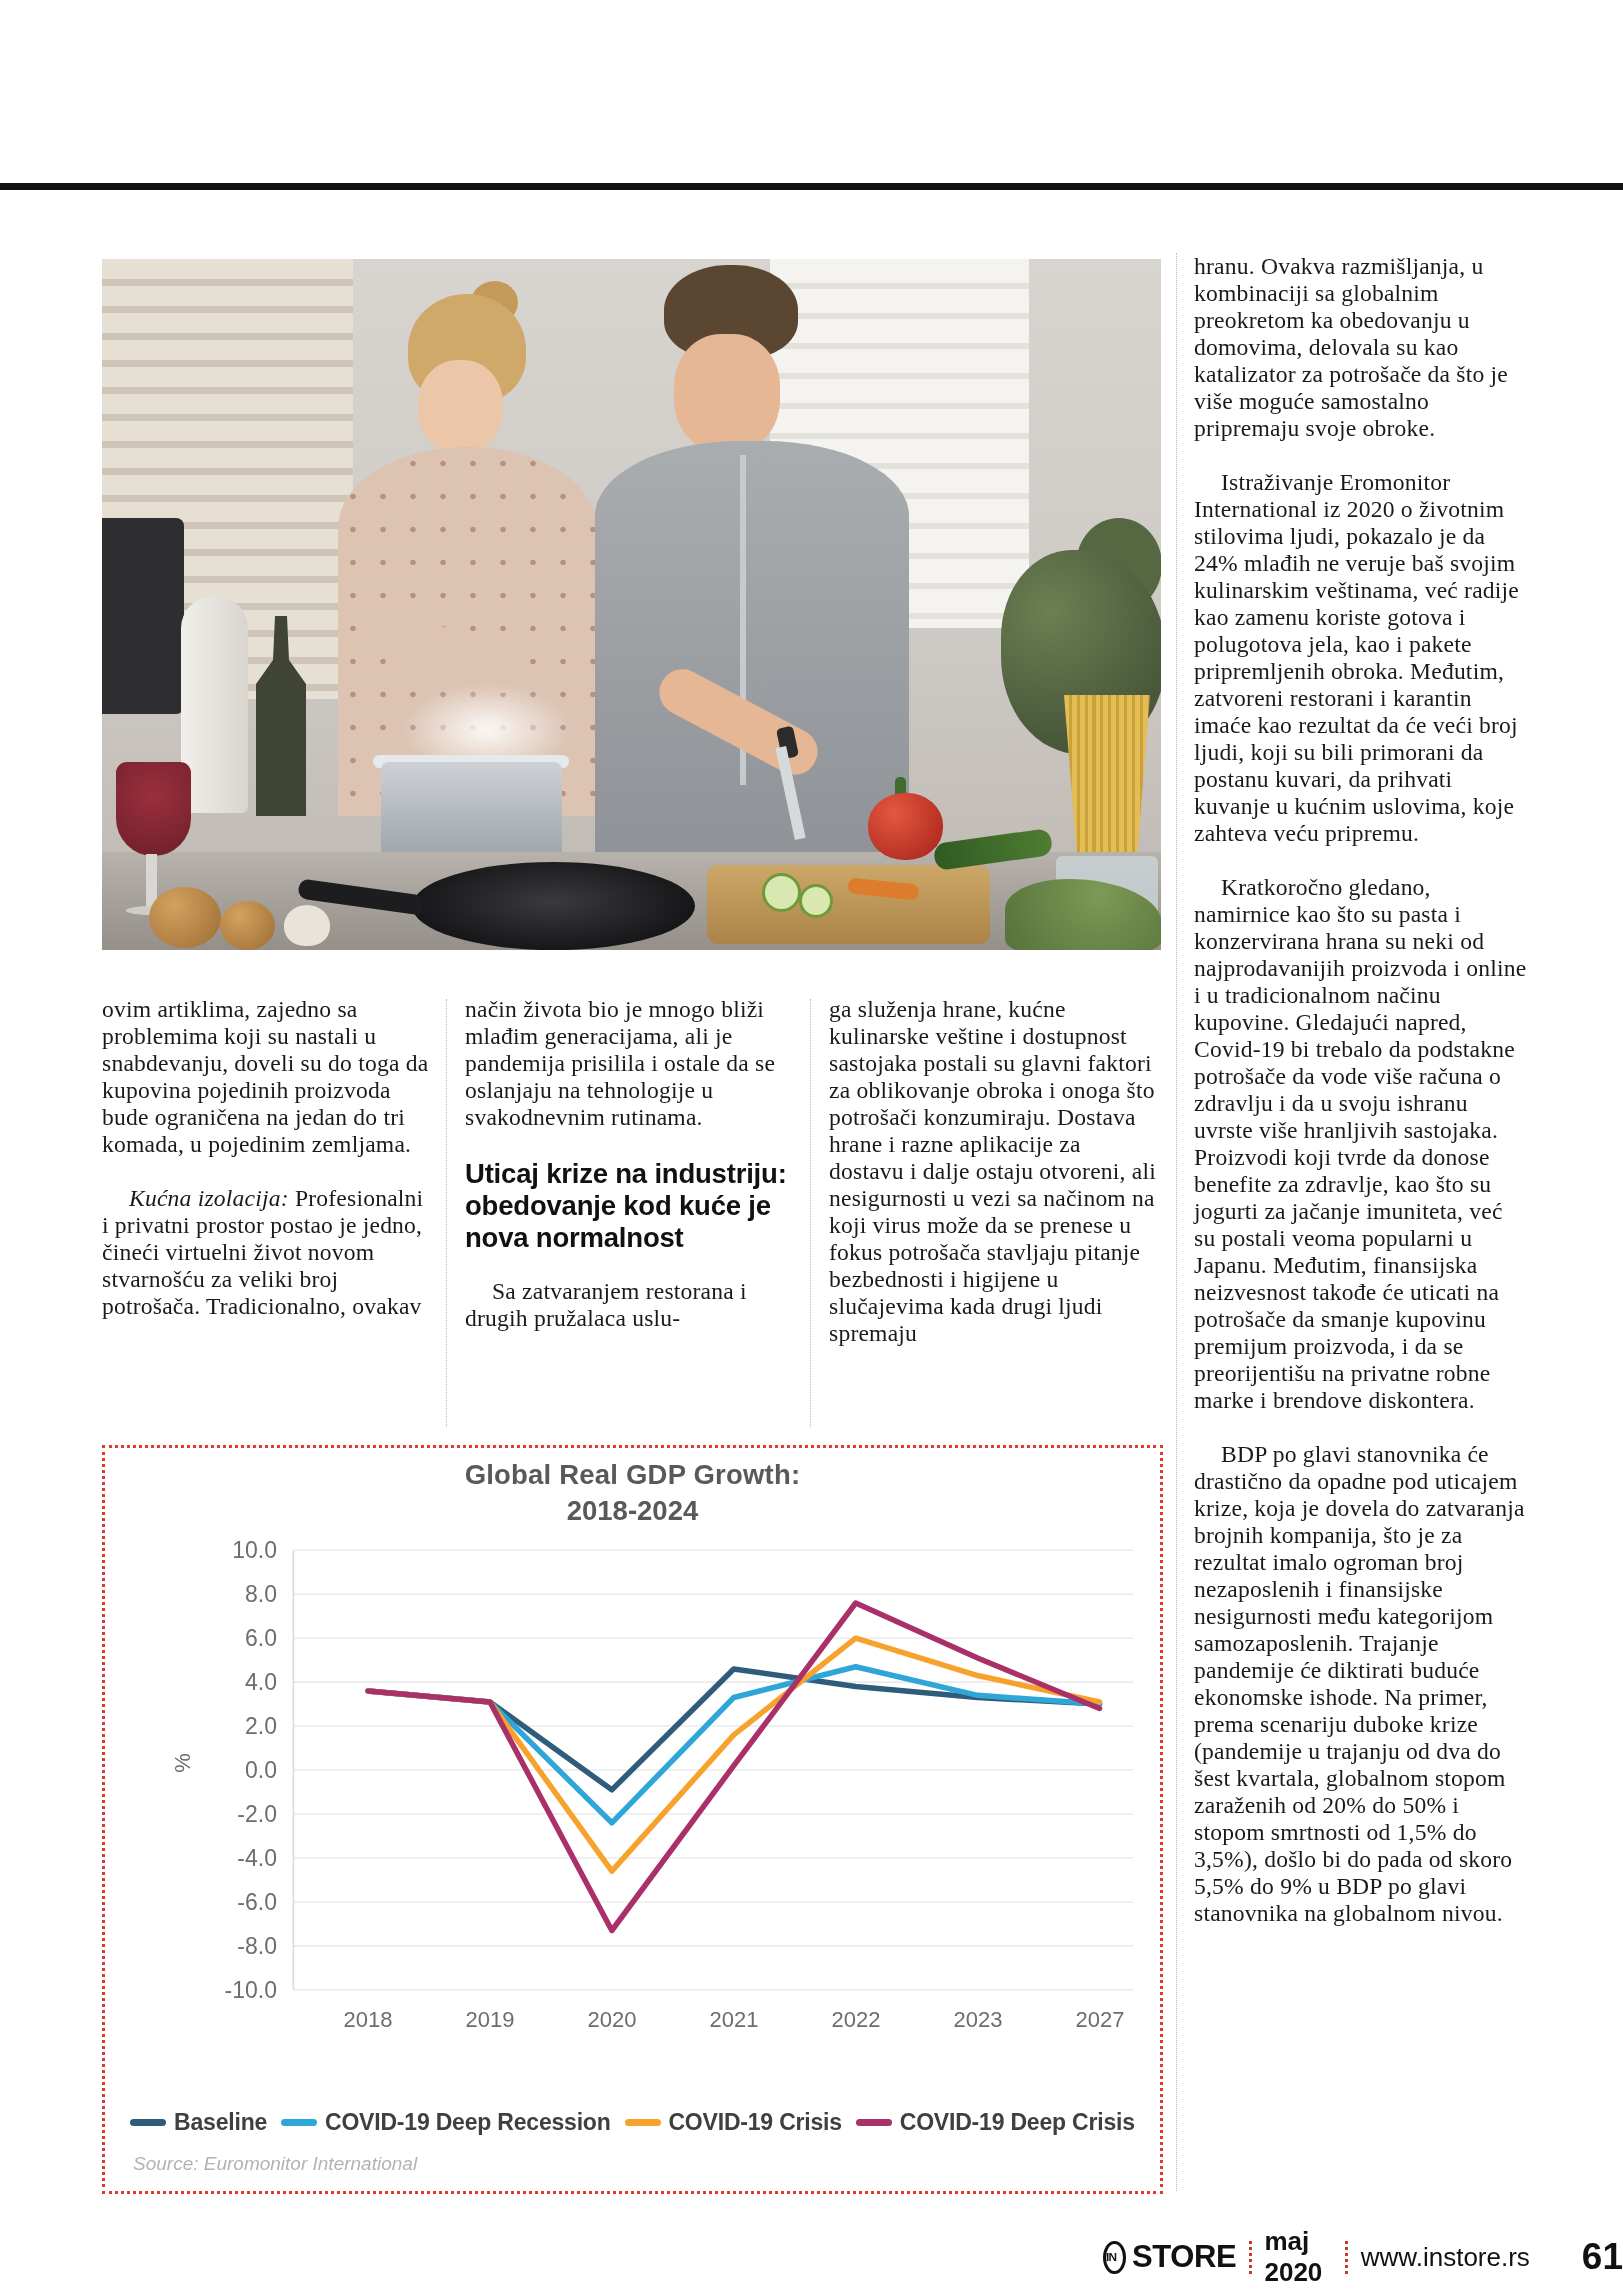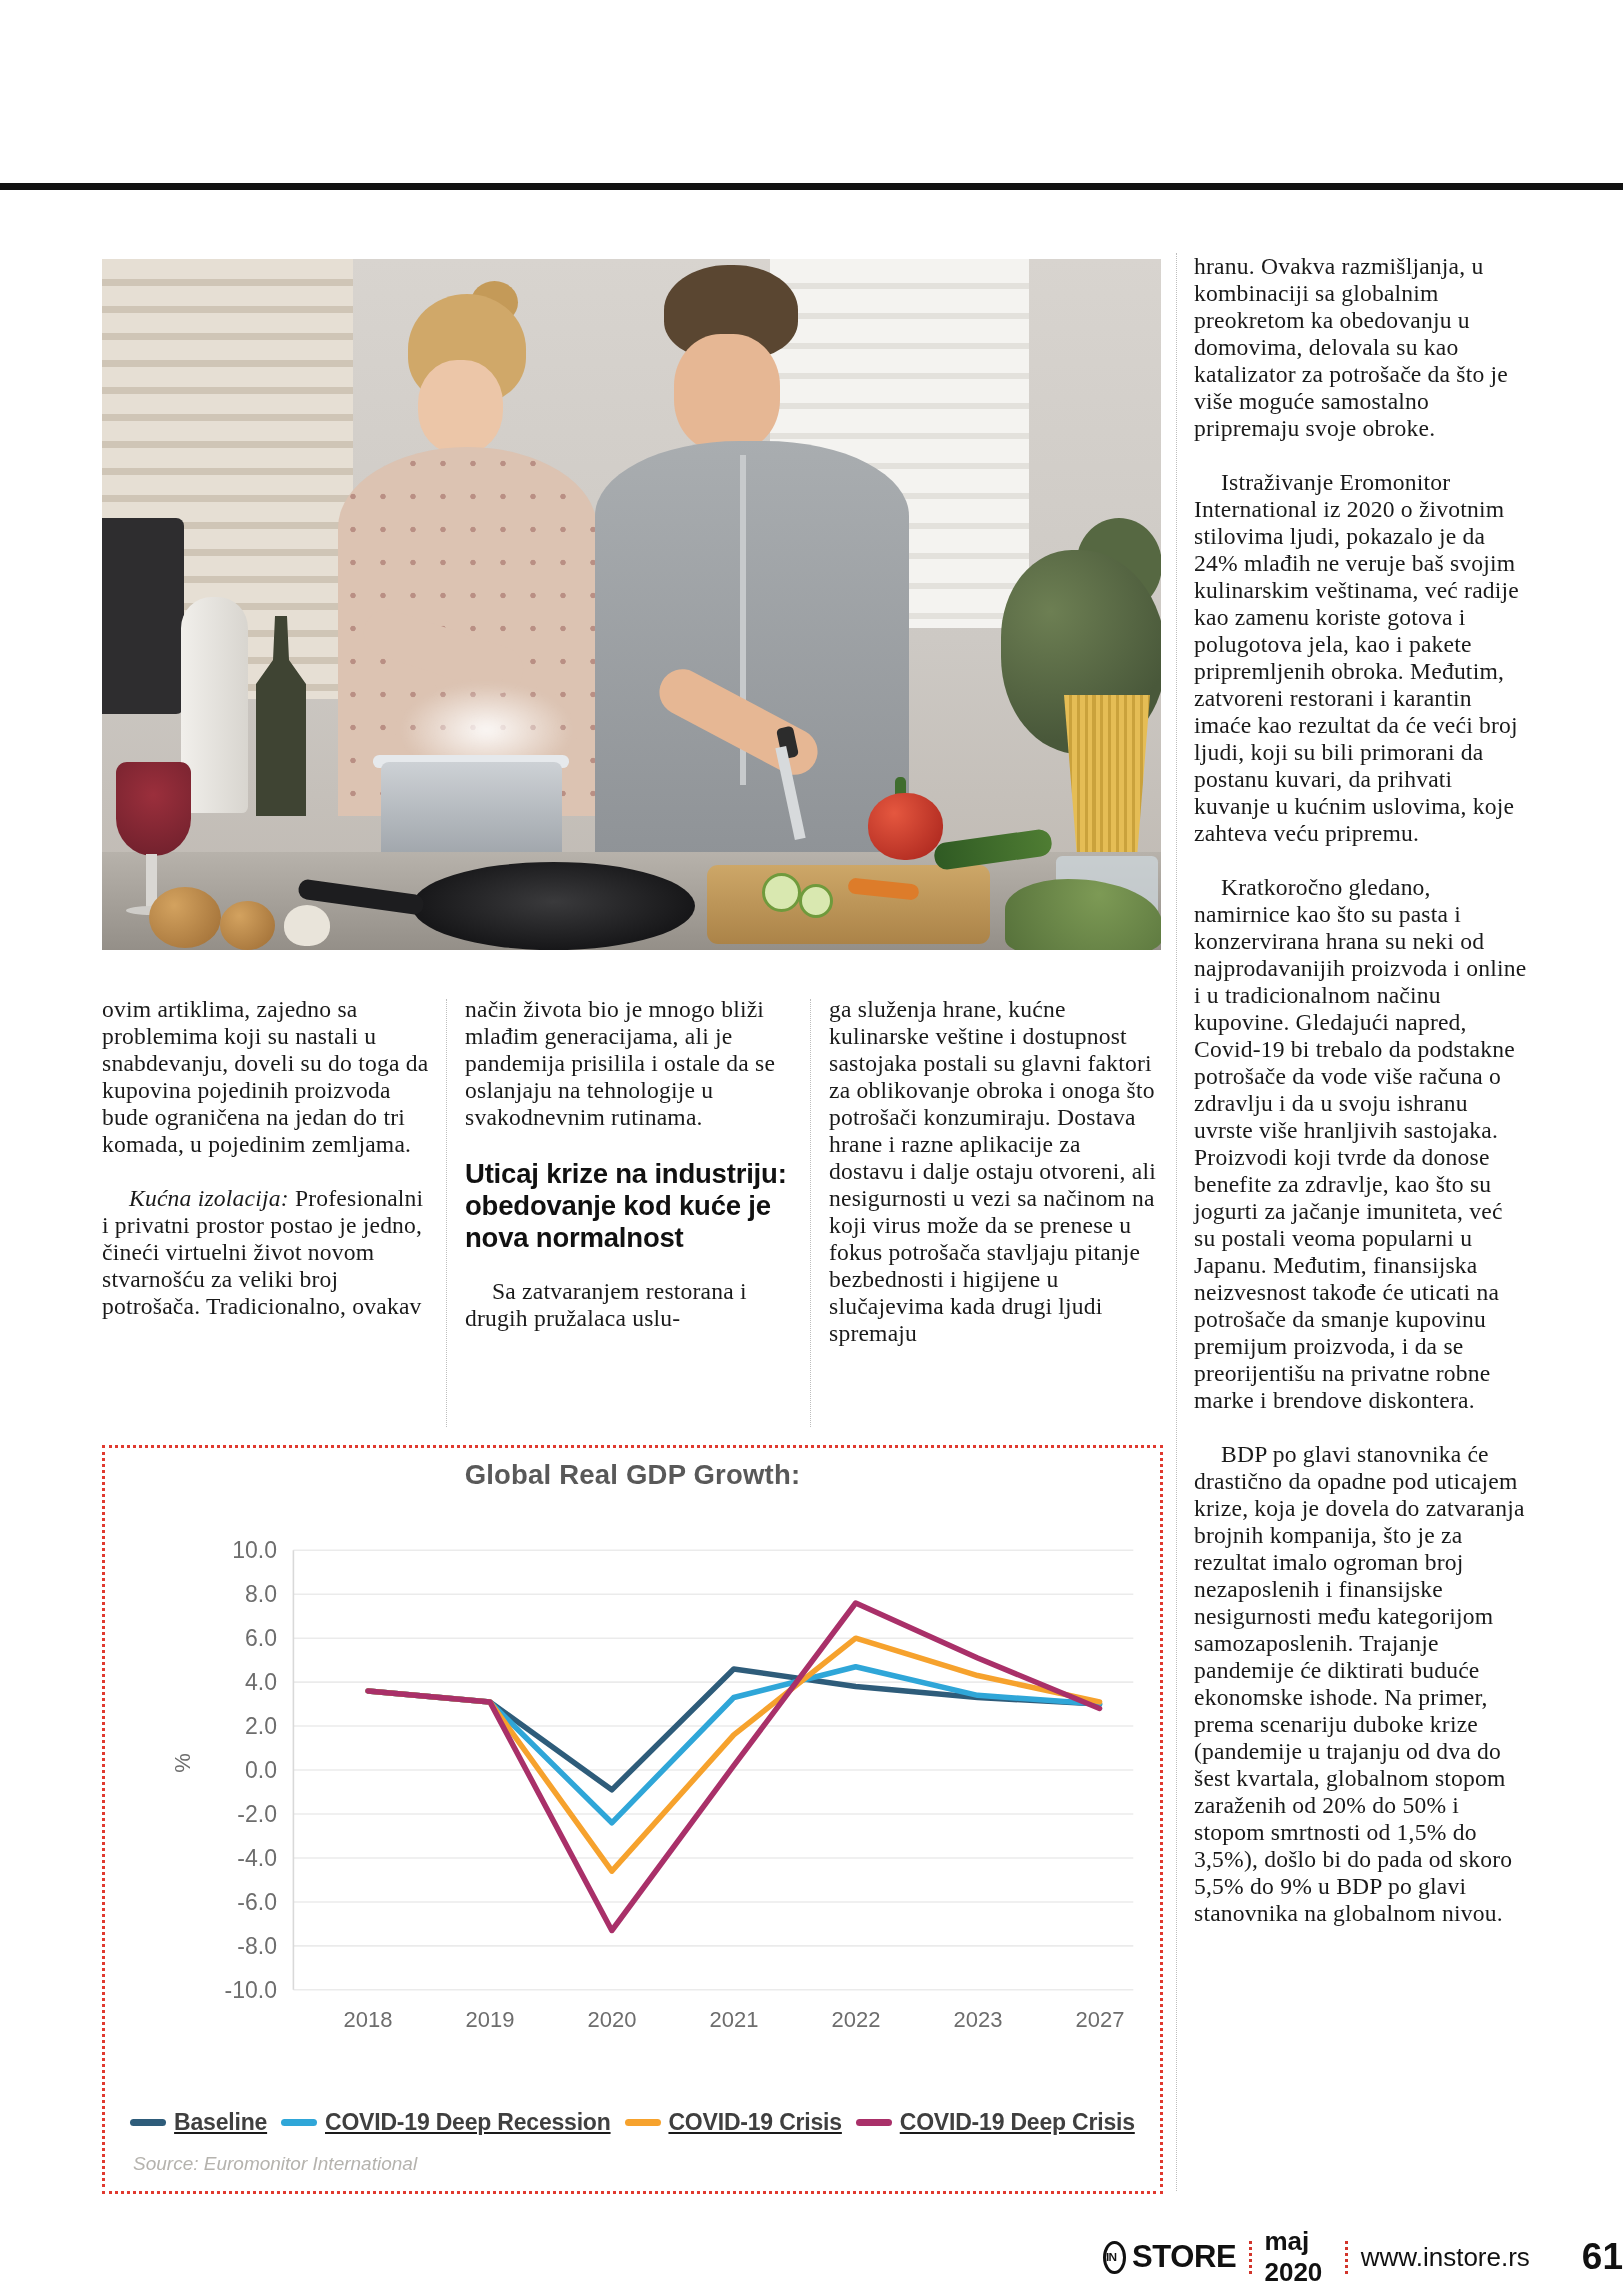--- a/index.html
+++ b/index.html
@@ -96,21 +96,21 @@
             font-family:"Liberation Sans","DejaVu Sans",sans-serif;}
   .chart-title{position:absolute;left:0;top:11px;width:100%;text-align:center;
                font-weight:bold;font-size:27.5px;color:#595959;letter-spacing:0.2px;}
   .chart-subtitle{position:absolute;left:0;top:47px;width:100%;text-align:center;
                font-weight:bold;font-size:27.5px;color:#595959;}
   .ylab{position:absolute;left:68px;top:302px;transform:rotate(-90deg);font-size:22px;color:#6d6d6d;}
   #plotSvg{position:absolute;left:0;top:0;width:1055px;height:743px;}
   .ytick{position:absolute;left:82px;width:90px;text-align:right;font-size:23px;color:#6d6d6d;}
   .xtick{position:absolute;width:118px;text-align:center;font-size:22px;color:#6d6d6d;top:559px;}
   #legend{position:absolute;left:0;top:661px;width:100%;display:flex;justify-content:center;
-          align-items:center;gap:14px;text-decoration:underline;}
+          align-items:center;gap:14px;}
   .litem{display:flex;align-items:center;gap:7.9px;}
   .lswatch{display:inline-block;width:36px;height:7px;border-radius:3.9px;}
   .llabel{font-size:23px;font-weight:600;color:#3f3f3f;letter-spacing:-0.2px;}
   .source{position:absolute;left:28px;top:705px;font-style:italic;font-size:19px;color:#b5b3ae;}
 
   
   #footer{position:absolute;left:1103px;top:2226px;display:flex;align-items:center;
           font-family:"Liberation Sans","DejaVu Sans",sans-serif;color:#111;}
   .logo-circle{width:27px;height:27px;border:3.1px solid #111;border-radius:50%;display:flex;
                align-items:center;justify-content:flex-start;font-weight:bold;font-size:11.8px;letter-spacing:-0.8px;}
@@ -192,20 +192,21 @@
     <p class="indent">Kratkoročno gledano, namirnice kao što su pasta i konzervirana hrana su neki od najprodavanijih proizvoda i online i u tradicionalnom načinu kupovine. Gledajući napred, Covid-19 bi trebalo da podstakne potrošače da vode više računa o zdravlju i da u svoju ishranu uvrste više hranljivih sastojaka. Proizvodi koji tvrde da donose benefite za zdravlje, kao što su jogurti za jačanje imuniteta, već su postali veoma popularni u Japanu. Međutim, finansijska neizvesnost takođe će uticati na potrošače da smanje kupovinu premijum proizvoda, i da se preorijentišu na privatne robne marke i brendove diskontera.</p>
     <p class="indent">BDP po glavi stanovnika će drastično da opadne pod uticajem krize, koja je dovela do zatvaranja brojnih kompanija, što je za rezultat imalo ogroman broj nezaposlenih i finansijske nesigurnosti među kategorijom samozaposlenih. Trajanje pandemije će diktirati buduće ekonomske ishode. Na primer, prema scenariju duboke krize (pandemije u trajanju od dva do šest kvartala, globalnom stopom zaraženih od 20% do 50% i stopom smrtnosti od 1,5% do 3,5%), došlo bi do pada od skoro 5,5% do 9% u BDP po glavi stanovnika na globalnom nivou.</p>
   </div>
 
   <div class="vsep" id="sep1"></div>
   <div class="vsep" id="sep2"></div>
   <div class="vsep" id="sep3"></div>
 
   <div id="chartBox">
     <div class="chart-title">Global Real GDP Growth:</div>
+    <div class="chart-subtitle">2018-2024</div>
     <div class="ylab">%</div>
     <svg id="plotSvg" viewBox="0 0 1344 946">
         <line x1="240" x2="1310" y1="690" y2="690" stroke="#ebebeb" stroke-width="2"></line>
         <line x1="240" x2="1310" y1="634" y2="634" stroke="#ebebeb" stroke-width="2"></line>
         <line x1="240" x2="1310" y1="578" y2="578" stroke="#ebebeb" stroke-width="2"></line>
         <line x1="240" x2="1310" y1="522" y2="522" stroke="#ebebeb" stroke-width="2"></line>
         <line x1="240" x2="1310" y1="466" y2="466" stroke="#ebebeb" stroke-width="2"></line>
         <line x1="240" x2="1310" y1="410" y2="410" stroke="#ebebeb" stroke-width="2"></line>
         <line x1="240" x2="1310" y1="354" y2="354" stroke="#ebebeb" stroke-width="2"></line>
         <line x1="240" x2="1310" y1="298" y2="298" stroke="#ebebeb" stroke-width="2"></line>

